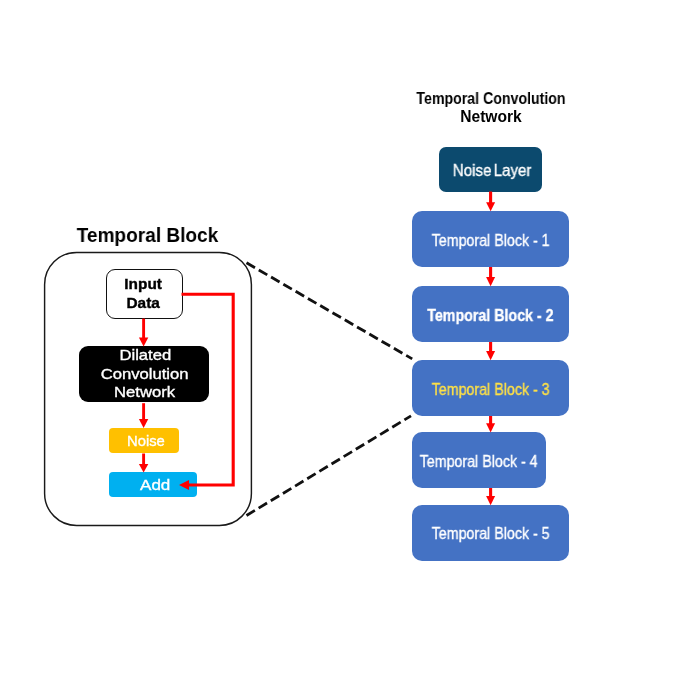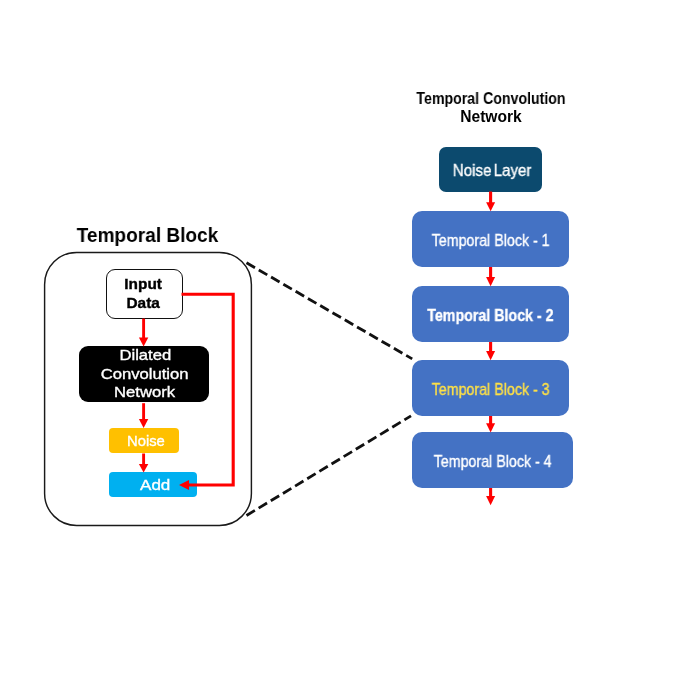--- a/index.html
+++ b/index.html
@@ -29,22 +29,25 @@
 
   <div class="node tb" id="tb1" style="left:412px;top:211.1px;width:157px;height:56.3px;border-radius:10px;background:#4472C4;color:#ffffff;font-size:16.1px;padding-top:1.6px;--sx:0.885;">
     <span>Temporal Block - 1</span>
   </div>
   <div class="node tb" id="tb2" style="left:412px;top:286.1px;width:157px;height:56.3px;border-radius:10px;background:#4472C4;color:#fff;font-size:16.1px;padding-top:1.6px;font-weight:bold;--sx:0.885;">
     <span>Temporal Block - 2</span>
   </div>
   <div class="node tb" id="tb3" style="left:412px;top:360.1px;width:157px;height:56.3px;border-radius:10px;background:#4472C4;color:#fde047;font-size:16.1px;padding-top:1.6px;text-align:center;--sx:0.885;">
     <span>Temporal Block - 3</span>
   </div>
-  <div class="node tb" id="tb4" style="left:412px;top:432.2px;width:161px;height:56.3px;border-radius:10px;background:#4472C4;color:#fff;font-size:16.1px;padding-top:1.6px;--sx:0.885;">
+  <div class="node tb" id="tb4" style="left:412px;top:432.2px;width:134px;height:56.3px;border-radius:10px;background:#4472C4;color:#fff;font-size:16.1px;padding-top:1.6px;--sx:0.885;">
     <span>Temporal Block - 4</span>
+  </div>
+  <div class="node tb" id="tb5" style="left:412px;top:505px;width:157px;height:56.3px;border-radius:10px;background:#4472C4;color:#fff;font-size:16.1px;padding-top:1.6px;--sx:0.885;">
+    <span>Temporal Block - 5</span>
   </div>
 
   <div class="title" style="left:60px;top:223px;width:175px;font-size:21px;--sx:0.908;">
     <span>Temporal Block</span>
   </div>
 
   <div class="node stack" id="input-data" style="left:106px;top:269px;width:77px;height:49.5px;border-radius:9px;background:#fff;border:1.5px solid #111;color:#000;font-size:14px;line-height:18.9px;font-weight:bold;--sx:1.10;padding-right:3px;">
     <span>Input</span>
     <span>Data</span>
   </div>

